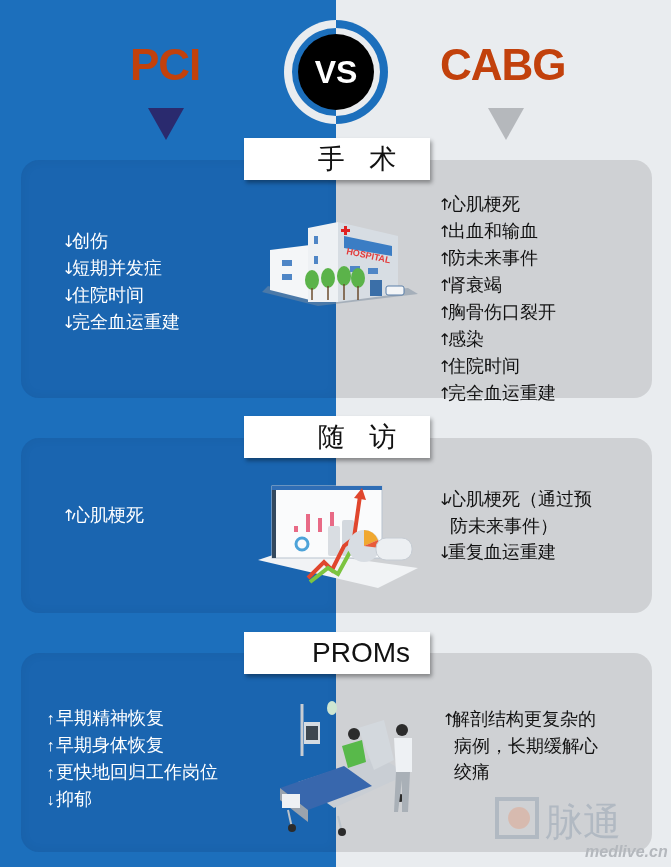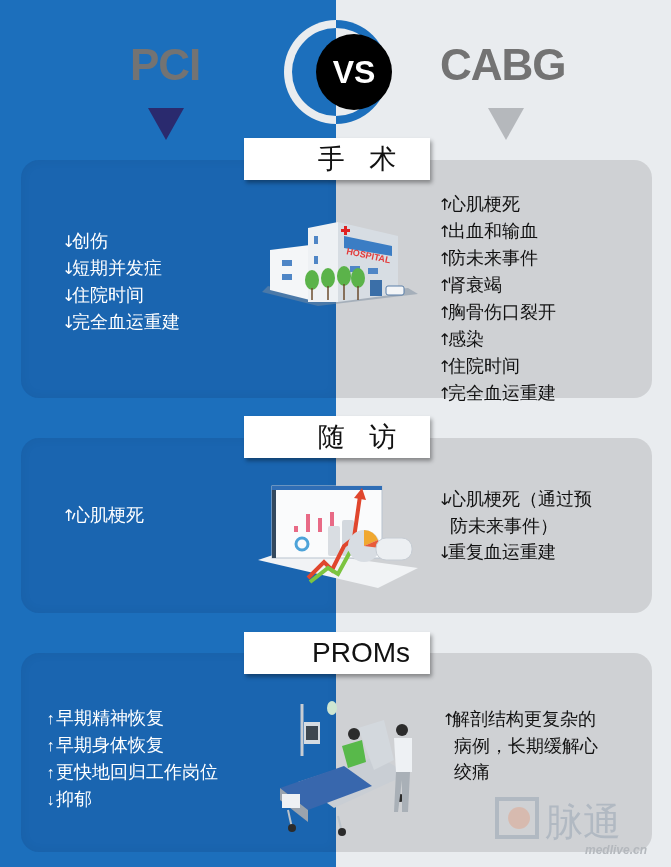--- a/index.html
+++ b/index.html
@@ -1,52 +1,52 @@
 <!DOCTYPE html>
 <html><head>
 <meta charset="utf-8">
 <style>
   * { margin: 0; padding: 0; box-sizing: border-box; }
   body { width: 671px; height: 867px; overflow: hidden; font-family: "DejaVu Sans", sans-serif; }
   .canvas { position: relative; width: 671px; height: 867px; overflow: hidden; }
   .bg-left { position: absolute; left: 0; top: 0; width: 336px; height: 867px; background: #1c6fbc; }
   .bg-right { position: absolute; left: 336px; top: 0; width: 335px; height: 867px; background: #e9ecef; }
 
-  .title { position: absolute; top: 40px; font-family: "Liberation Sans", sans-serif; font-weight: 700; color: #737373; font-size: 44px; letter-spacing: -1px; }
+  .title { position: absolute; top: 40px; font-family: "Liberation Sans", sans-serif; font-weight: 700; color: #c2410c; font-size: 44px; letter-spacing: -1px; }
   .title-pci { left: 130px; }
   .title-cabg { left: 440px; }
   .tri { position: absolute; top: 108px; width: 0; height: 0; border-left: 18px solid transparent; border-right: 18px solid transparent; border-top: 32px solid; }
   .tri-left { left: 148px; border-top-color: #2a2a6e; }
   .tri-right { left: 488px; border-top-color: #b5b8bc; }
 
   .vs-ring { position: absolute; left: 284px; top: 20px; width: 104px; height: 104px; border-radius: 50%;
     background: linear-gradient(to right, #e9ecef 0 50%, #1c6fbc 50% 100%); }
   .vs-ring-inner { position: absolute; left: 8px; top: 8px; width: 88px; height: 88px; border-radius: 50%;
     background: linear-gradient(to right, #1c6fbc 0 50%, #e9ecef 50% 100%); }
-  .vs-circle { position: absolute; left: 24px; top: 6px; width: 76px; height: 76px; border-radius: 50%; background: #000;
+  .vs-circle { position: absolute; left: 6px; top: 6px; width: 76px; height: 76px; border-radius: 50%; background: #000;
     color: #fff; font-family: "Liberation Sans", sans-serif; font-weight: 700; font-size: 32px; display: flex; align-items: center; justify-content: center; }
 
   .panel { position: absolute; border-radius: 18px; }
   .panel-left { left: 21px; width: 315px; background: #1a65b0; box-shadow: inset 0 0 12px rgba(0,0,0,0.05); border-radius: 18px 0 0 18px; }
   .panel-right { left: 336px; width: 316px; background: #cfd1d4; border-radius: 0 18px 18px 0; }
 
   .label-box { position: absolute; left: 244px; width: 186px; height: 42px; background: #fff; box-shadow: 2px 3px 4px rgba(0,0,0,0.35);
     display: flex; align-items: center; justify-content: center; color: #111; font-size: 27px; letter-spacing: 8px; padding-left: 48px; }
   .label-box.latin { letter-spacing: 0; font-family: "Liberation Sans", sans-serif; font-size: 28px; }
 
   .list { position: absolute; list-style: none; font-size: 18px; line-height: 26px; }
   .list-left { color: #fff; }
   .list-right { color: #111; }
   .list li { white-space: nowrap; }
   .list .arrow { display: inline-block; width: 10px; font-size: 16px; }
   .cont { padding-left: 12px; }
 
   .illus { position: absolute; }
   .watermark { position: absolute; left: 495px; top: 793px; opacity: 0.35; }
-  .wm-text { position: absolute; left: 585px; top: 843px; font-family: "Liberation Sans", sans-serif; font-style: italic; font-weight: 700; font-size: 12px; color: #b4b8bd; }
+  .wm-text { position: absolute; left: 585px; top: 843px; font-family: "Liberation Sans", sans-serif; font-style: italic; font-weight: 700; font-size: 16px; color: #b4b8bd; }
 </style>
 </head>
 <body>
 
 <div class="canvas">
   <div class="bg-left"></div>
   <div class="bg-right"></div>
 
   <div class="title title-pci">PCI</div>
   <div class="title title-cabg">CABG</div>

